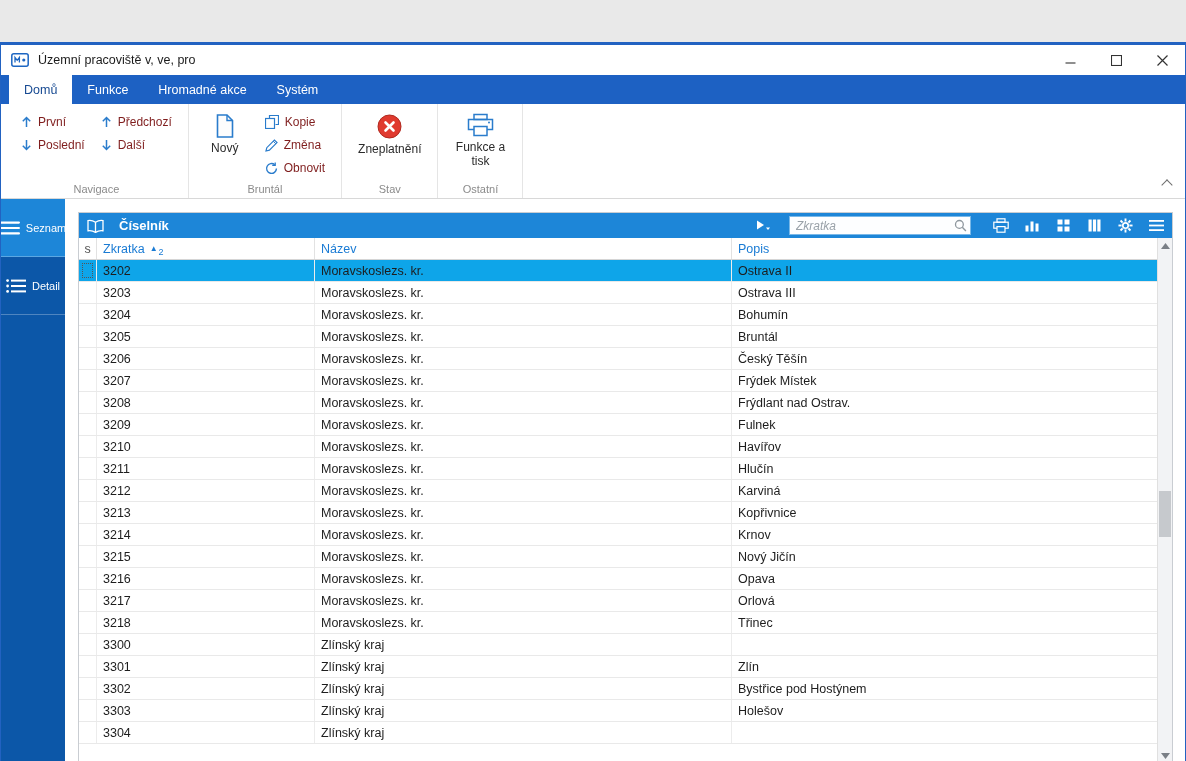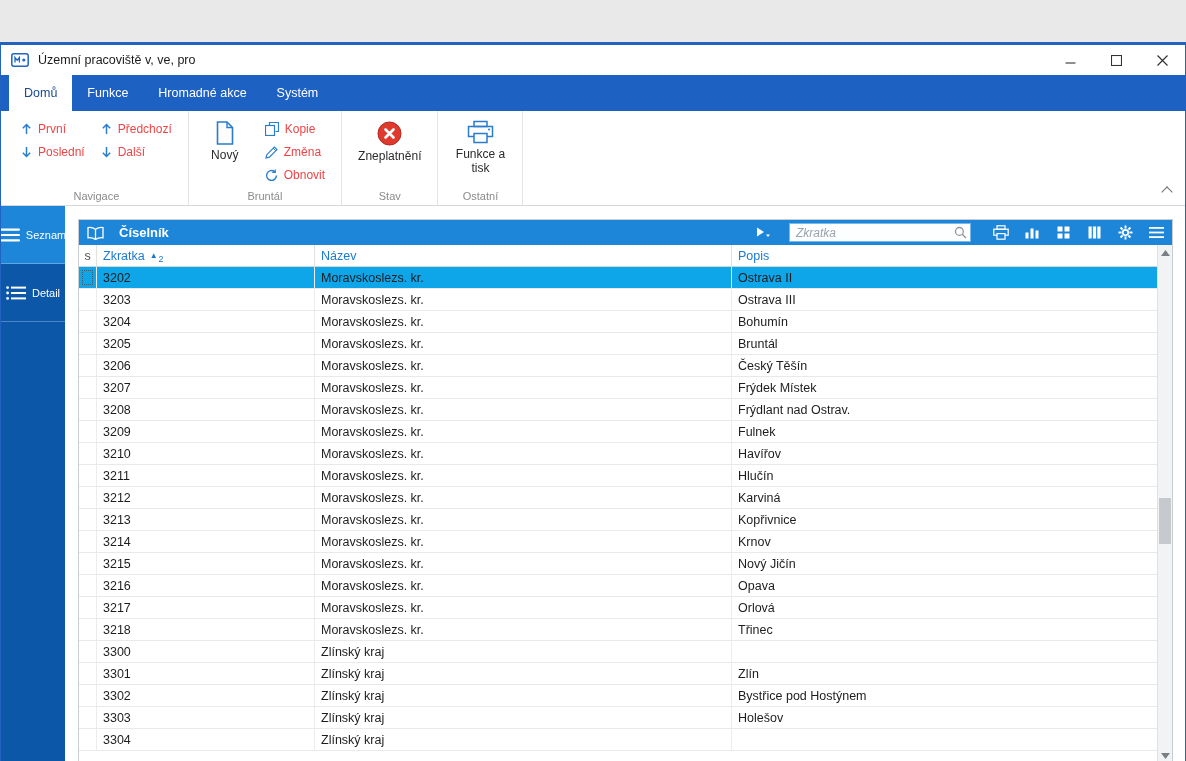--- a/index.html
+++ b/index.html
@@ -7,32 +7,32 @@
   body{font-family:"Liberation Sans",sans-serif;background:#e9e9e9;}
   .window{width:1186px;height:761px;background:#fff;border:1px solid #2262c1;border-top:3px solid #2262c1;display:flex;flex-direction:column;position:relative;overflow:hidden;margin-top:42px;}
 
   
   .titlebar{height:30px;display:flex;align-items:center;padding-left:10px;flex:0 0 auto;background:#fff;}
   .title-text{font-size:12.5px;color:#1b1b1b;margin-left:9px;}
   .win-controls{margin-left:auto;display:flex;align-self:stretch;}
   .win-btn{width:46px;display:flex;align-items:center;justify-content:center;}
 
   
-  .ribbon-tabs{height:36px;background:#1d61c3;display:flex;padding-left:8px;flex:0 0 auto;}
+  .ribbon-tabs{height:29px;background:#1d61c3;display:flex;padding-left:8px;flex:0 0 auto;}
   .ribbon-tab{padding:0 15px;display:flex;align-items:center;color:#fff;font-size:12.5px;}
   .ribbon-tab.active{background:#fff;color:#174a92;}
 
   
   .ribbon{background:#fff;border-bottom:1px solid #d8d8d8;display:flex;align-items:stretch;position:relative;flex:0 0 auto;height:95px;}
   .rgroup{position:relative;border-right:1px solid #e5e5e5;padding:7px 10px 18px 10px;display:flex;gap:8px;align-items:flex-start;}
   .rgroup:first-child{margin-left:4px;}
   .rgroup-label{position:absolute;left:0;right:0;bottom:3px;text-align:center;font-size:11px;color:#8b8b8b;}
   .btn-grid{display:grid;grid-auto-flow:column;grid-template-rows:22px 22px;column-gap:4px;row-gap:1px;}
   .btn-col{display:flex;flex-direction:column;gap:1px;}
-  .small-btn{display:flex;align-items:center;gap:6px;padding:0 6px;height:22px;font-size:12px;color:#ef4444;white-space:nowrap;}
+  .small-btn{display:flex;align-items:center;gap:6px;padding:0 6px;height:22px;font-size:12px;color:#7f1d1d;white-space:nowrap;}
   .big-btn{display:flex;flex-direction:column;align-items:center;gap:3px;padding:2px 6px 0;min-width:52px;font-size:12px;color:#2b2b2b;text-align:center;line-height:1.15;}
   .big-btn .lbl.wrap{max-width:52px;white-space:normal;}
   .big-btn .lbl.nowrap{white-space:nowrap;}
   .ic{display:inline-flex;align-items:center;justify-content:center;}
   .collapse-chevron{position:absolute;right:14px;bottom:9px;width:8px;height:8px;border-top:1.6px solid #6e6e6e;border-right:1.6px solid #6e6e6e;transform:rotate(-45deg);}
 
   
   .app-body{flex:1;display:flex;min-height:0;}
   .sidebar{width:64px;background:#0c57a8;flex:0 0 auto;display:flex;flex-direction:column;}
   .side-item{height:58px;display:flex;flex-direction:row;align-items:center;justify-content:center;gap:6px;color:#fff;font-size:11px;border-bottom:1px solid rgba(255,255,255,.28);}

